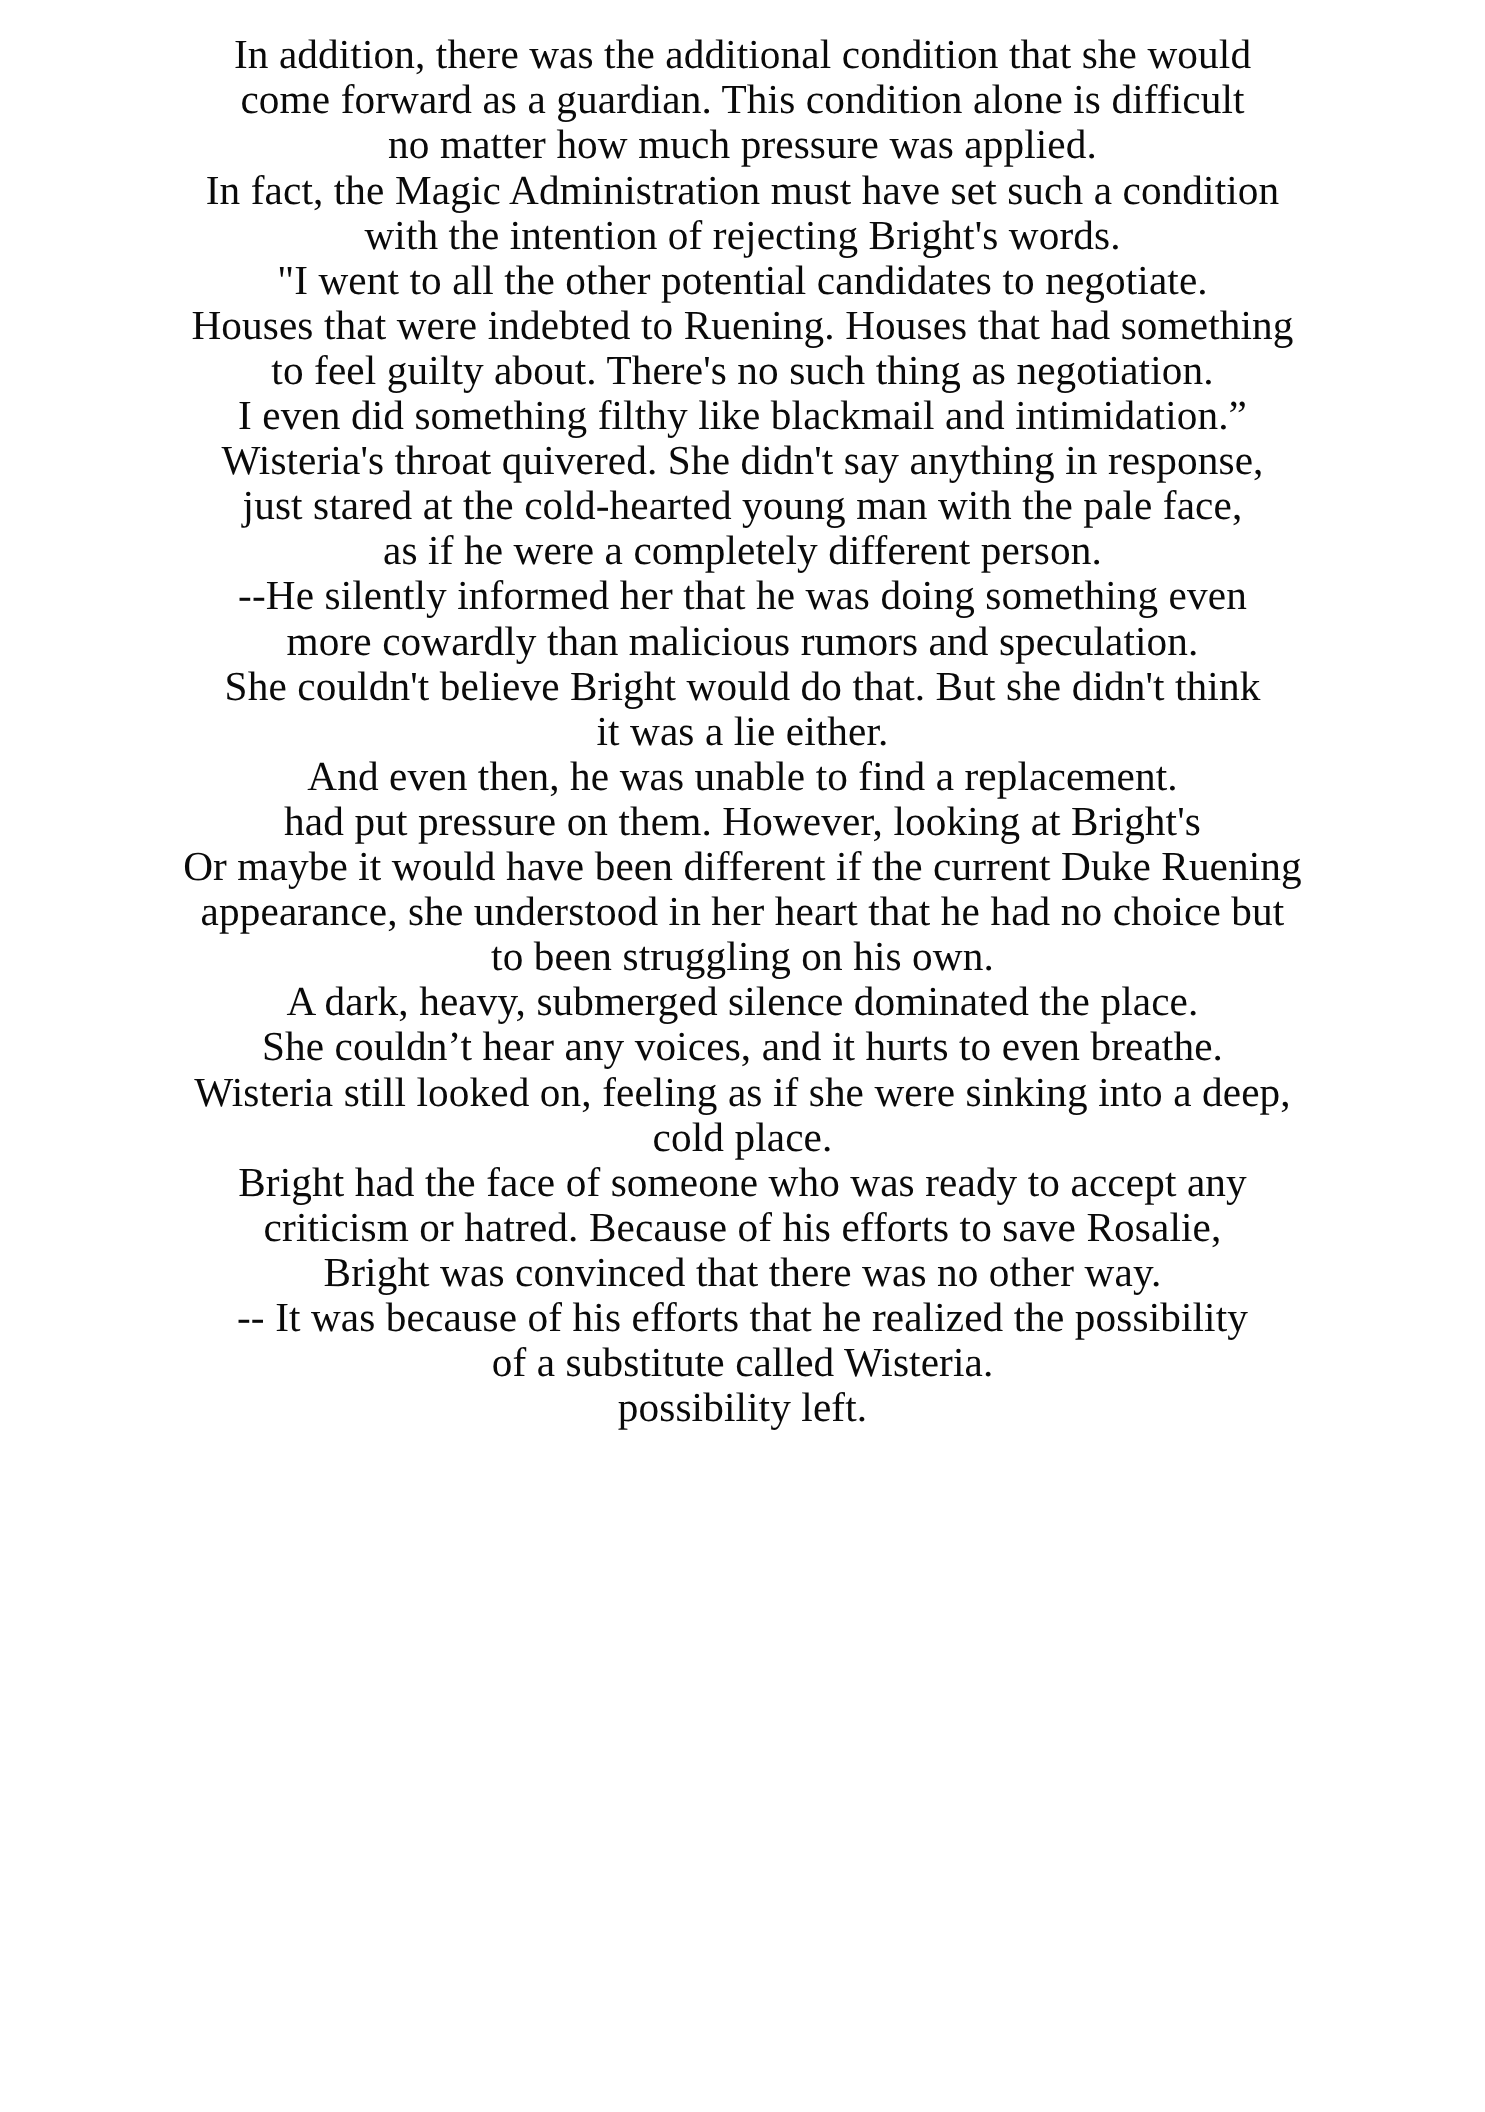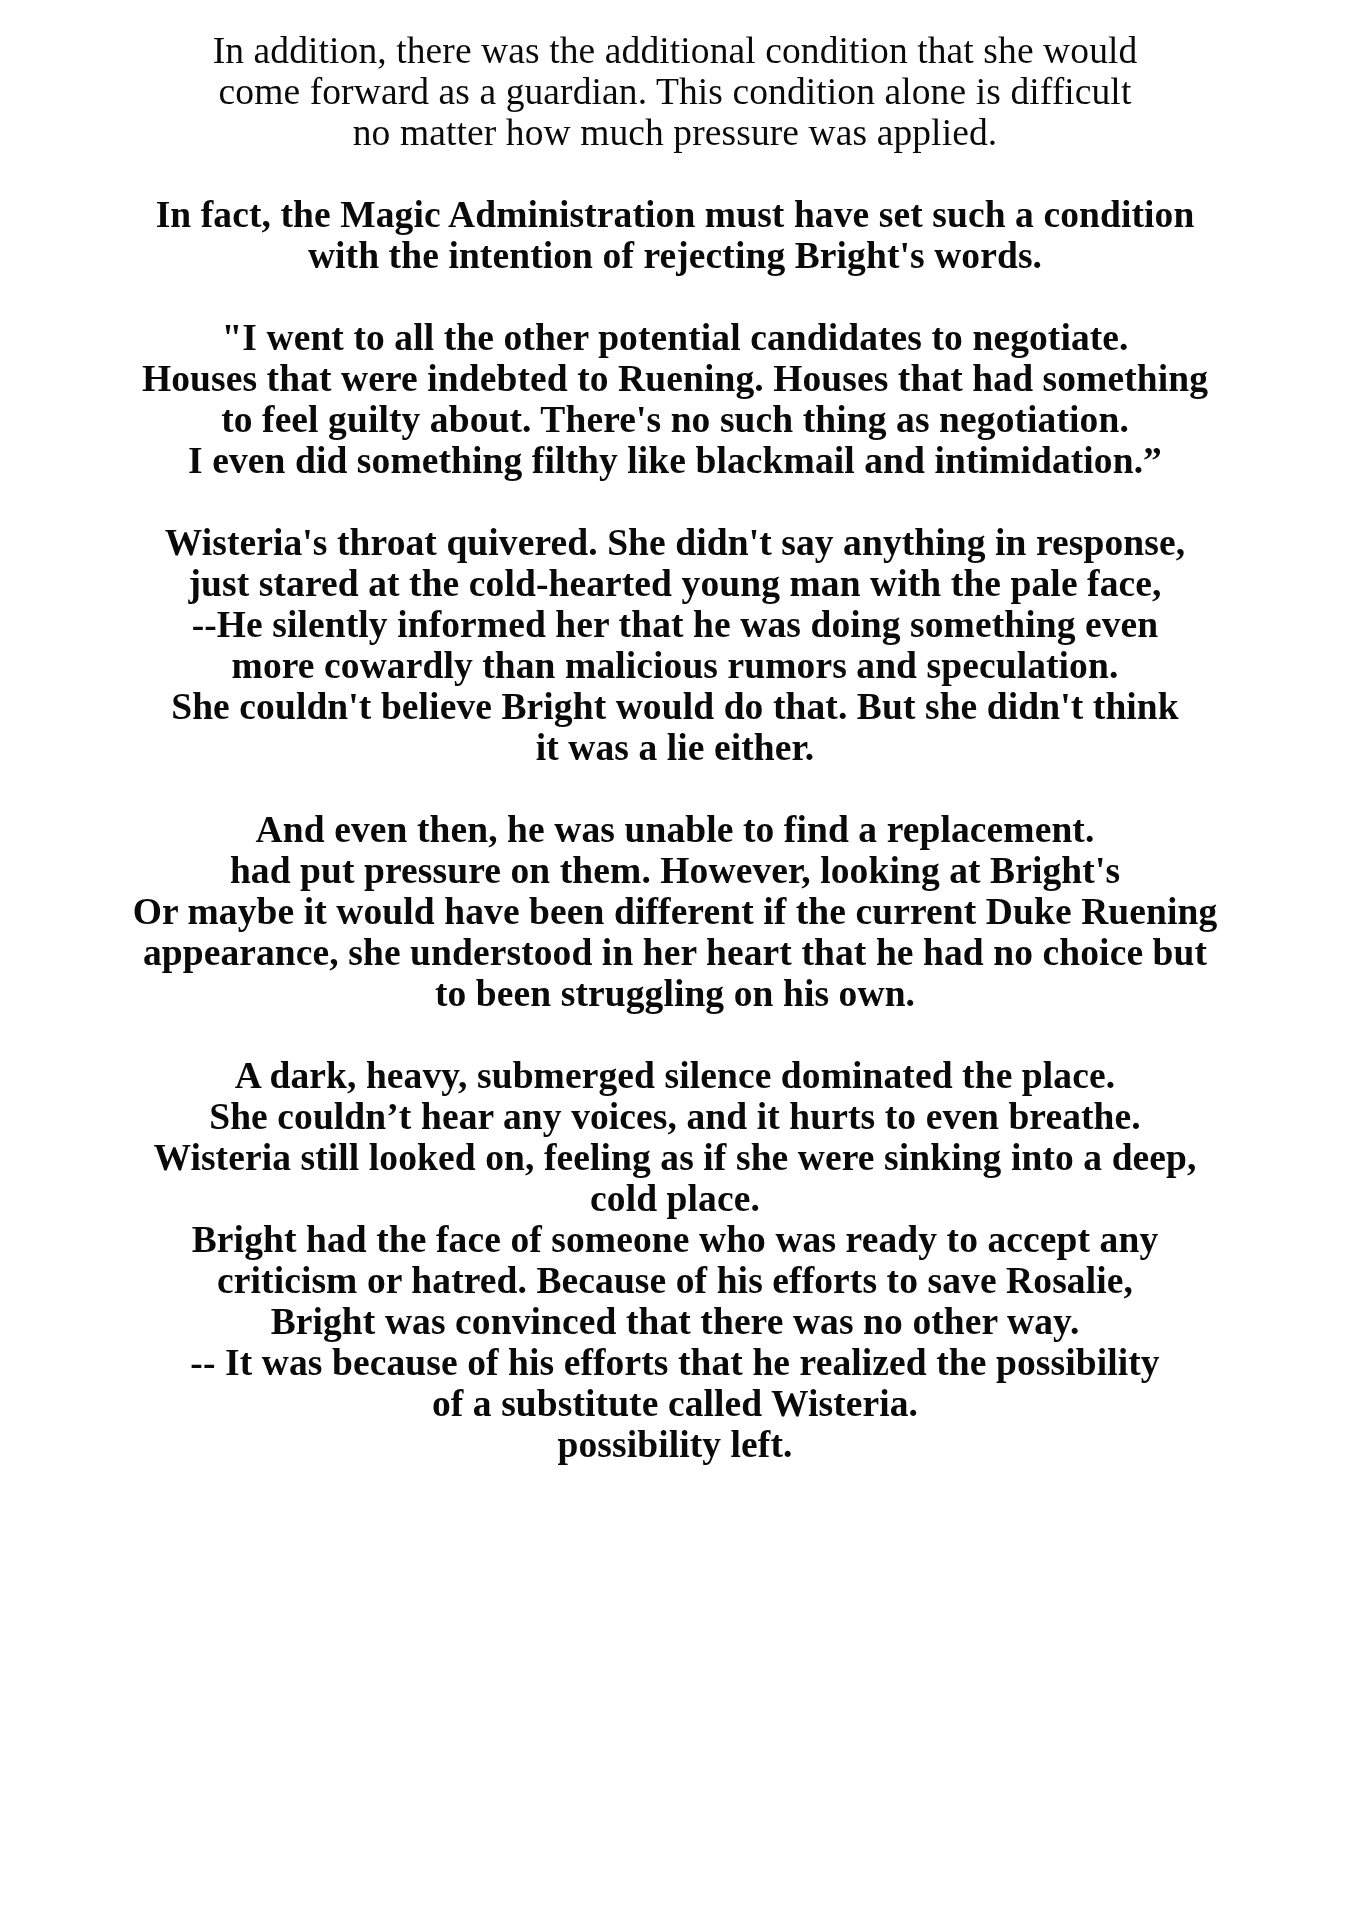--- a/index.html
+++ b/index.html
@@ -23,22 +23,20 @@
     display: block;
   }
   .para {
     text-align: center;
     font-size: 37.5px;
     line-height: 41px;
     margin: 0;
     letter-spacing: 0.1px;
   }
   .para + .para {
-    margin-top: 41px;
-    font-weight: bold;
   }
   .line {
     display: block;
     white-space: pre-wrap;
   }
 </style>
 </head>
 <body>
 
 <div id="page">
@@ -57,20 +55,21 @@
   <p class="para">
     <span class="line">"I went to all the other potential candidates to negotiate.</span>
     <span class="line">Houses that were indebted to Ruening. Houses that had something</span>
     <span class="line">to feel guilty about. There's no such thing as negotiation.</span>
     <span class="line">I even did something filthy like blackmail and intimidation.”</span>
   </p>
 
   <p class="para">
     <span class="line">Wisteria's throat quivered. She didn't say anything in response,</span>
     <span class="line">just stared at the cold-hearted young man with the pale face,</span>
+    <span class="line">as if he were a completely different person.</span>
     <span class="line">--He silently informed her that he was doing something even</span>
     <span class="line">more cowardly than malicious rumors and speculation.</span>
     <span class="line">She couldn't believe Bright would do that. But she didn't think</span>
     <span class="line">it was a lie either.</span>
   </p>
 
   <p class="para">
     <span class="line">And even then, he was unable to find a replacement.</span>
     <span class="line">had put pressure on them. However, looking at Bright's</span>
     <span class="line">Or maybe it would have been different if the current Duke Ruening</span>

